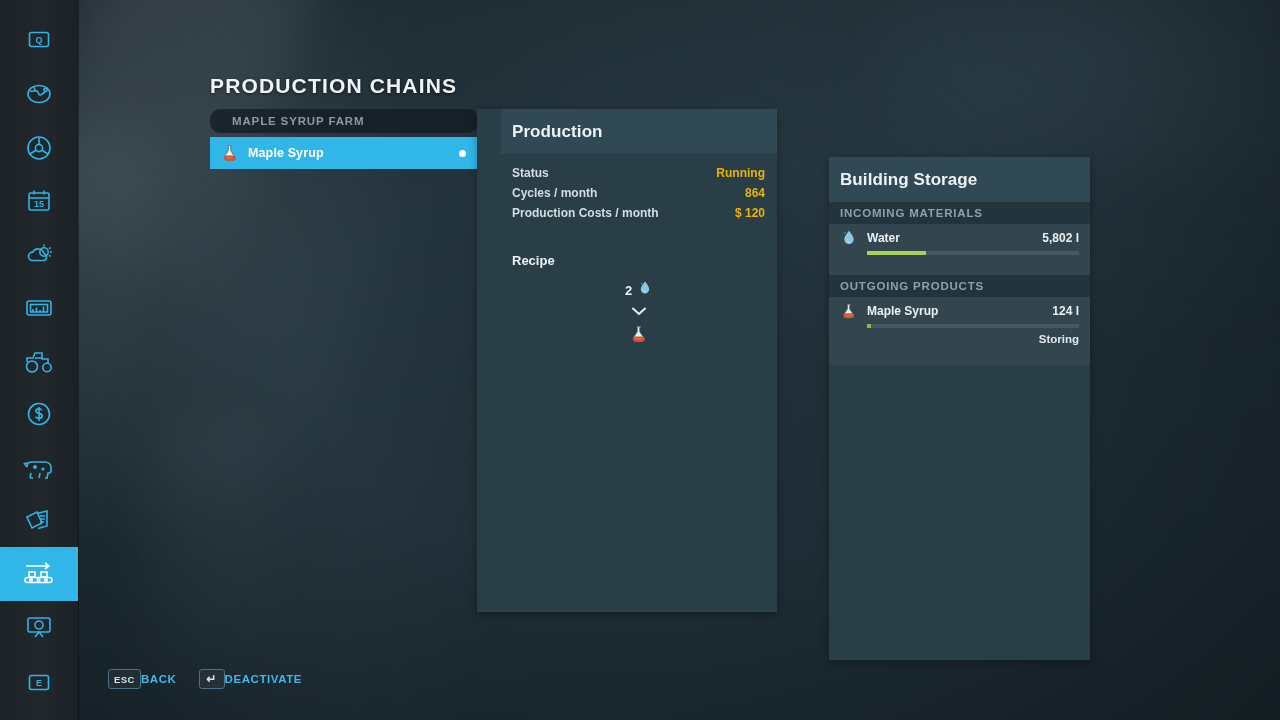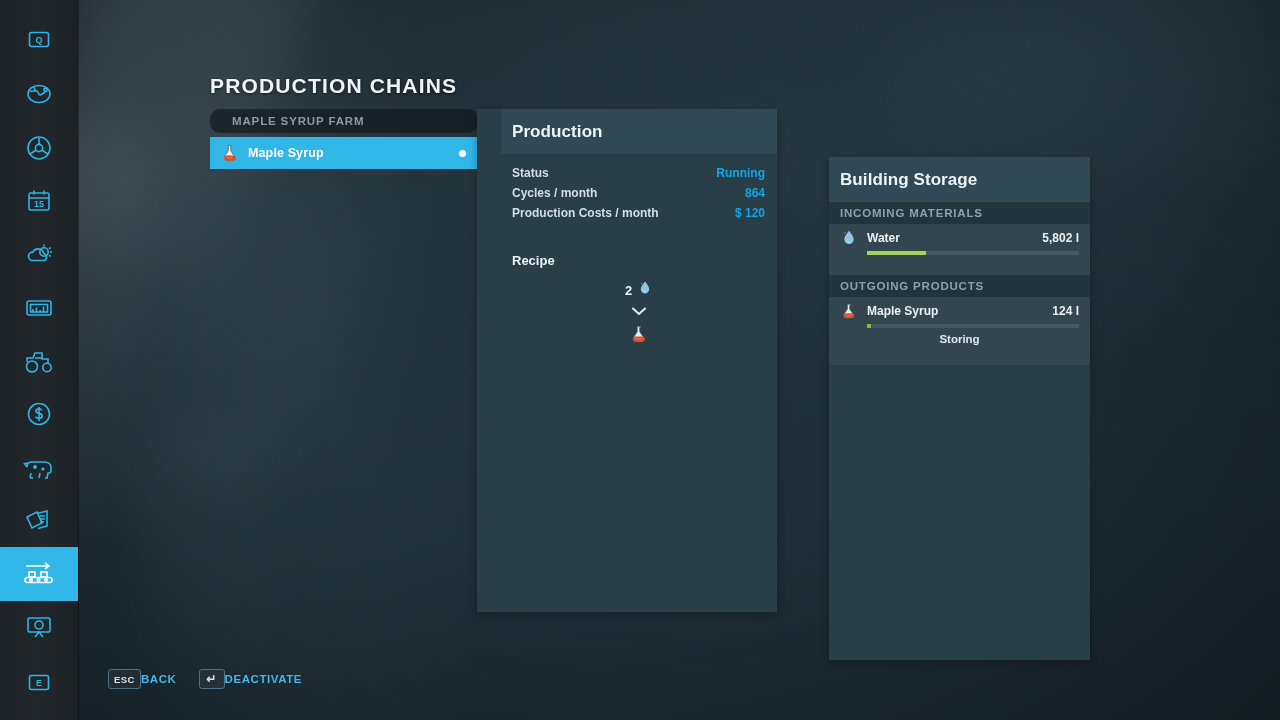--- a/index.html
+++ b/index.html
@@ -121,21 +121,21 @@
     color: #eef3f6; font-size: 17px; font-weight: 600; letter-spacing: .005em;
   }
 
   
   .stats { padding: 12px 12px 0 11px; }
   .stat-row {
     display: flex; justify-content: space-between; align-items: baseline;
     height: 20px; font-size: 12px; text-align: right;
   }
   .stat-row .k { color: #d3dde2; font-weight: 600; }
-  .stat-row .v { color: #0ea5e9; font-weight: 600; }
+  .stat-row .v { color: #eab308; font-weight: 600; }
 
   .recipe-title {
     margin: 27px 0 0 11px;
     color: #eef3f6; font-size: 13px; font-weight: 700;
   }
   .recipe-flow {
     margin-top: 12px;
     display: flex; flex-direction: column; align-items: center;
     gap: 4px;
   }
@@ -161,21 +161,21 @@
   .store-row .s-icon { width: 18px; height: 18px; flex: 0 0 auto; margin-right: 9px; }
   .store-row .s-name { color: #e9f0f3; font-size: 12px; font-weight: 600; flex: 1 1 auto; }
   .store-row .s-amt  { color: #e9f0f3; font-size: 12px; font-weight: 600; }
   .bar-track {
     margin-top: 4px; margin-left: 27px;
     height: 4px; background: rgba(255,255,255,0.10);
   }
   .bar-fill { height: 4px; background: #a8d martin; }
   .bar-fill { background: #a6d257; }
   .store-sub {
-    text-align: center; color: #dfe8ec; font-size: 11.5px; font-weight: 600;
+    text-align: right; color: #dfe8ec; font-size: 11.5px; font-weight: 600;
     margin-top: 5px;
   }
 
   
   .footer { position: absolute; left: 108px; top: 669px; display: flex; align-items: center; gap: 22px; }
   .hint { display: flex; align-items: center; }
   .keycap {
     min-width: 26px; height: 20px; padding: 0 5px;
     border: 1px solid #4d7183; border-radius: 3px;
     background: rgba(255,255,255,0.045);

